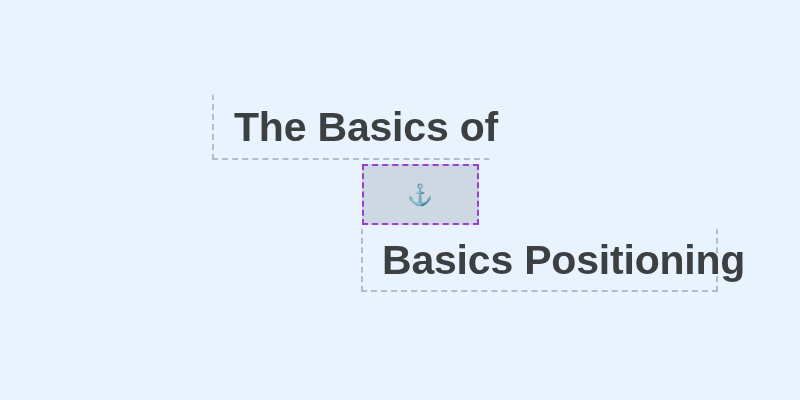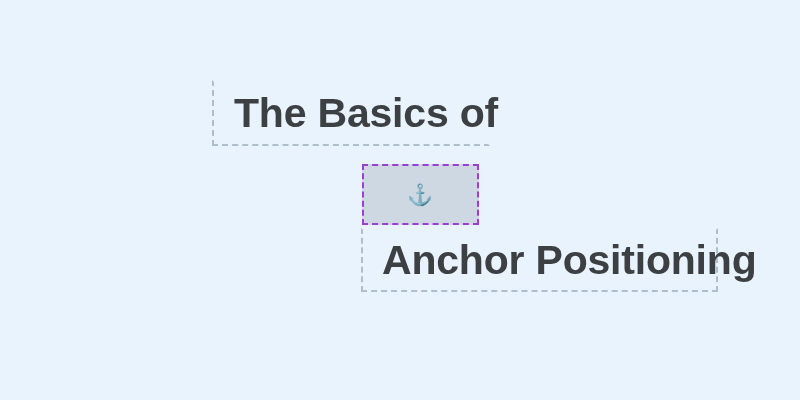--- a/index.html
+++ b/index.html
@@ -18,21 +18,21 @@
     position: relative;
     width: 800px;
     height: 400px;
     background: #e9f3fd;
   }
 
   
   .title-box-top {
     position: absolute;
     left: 212px;
-    top: 80px;
+    top: 94px;
     width: 278px;
     height: 66px;
     box-sizing: border-box;
     border-left: 2px dashed #aebecb;
     border-bottom: 2px dashed #aebecb;
     border-top: 2px dashed transparent;
     border-right: 2px dashed transparent;
     display: flex;
     align-items: center;
   }
@@ -111,20 +111,20 @@
 
   <div class="title-box-top">
     <span class="title-text">The Basics of</span>
   </div>
 
   <div class="anchor-box">
     <span class="anchor-glyph">⚓</span>
   </div>
 
   <div class="title-box-bottom">
-    <span class="title-text">Anchor Positioning</span>
+    <span class="title-text">Basics Positioning</span>
   </div>
 
   <div class="bottom-faint">
     <span>            </span>
   </div>
 
 </div>
 
 </body></html>

